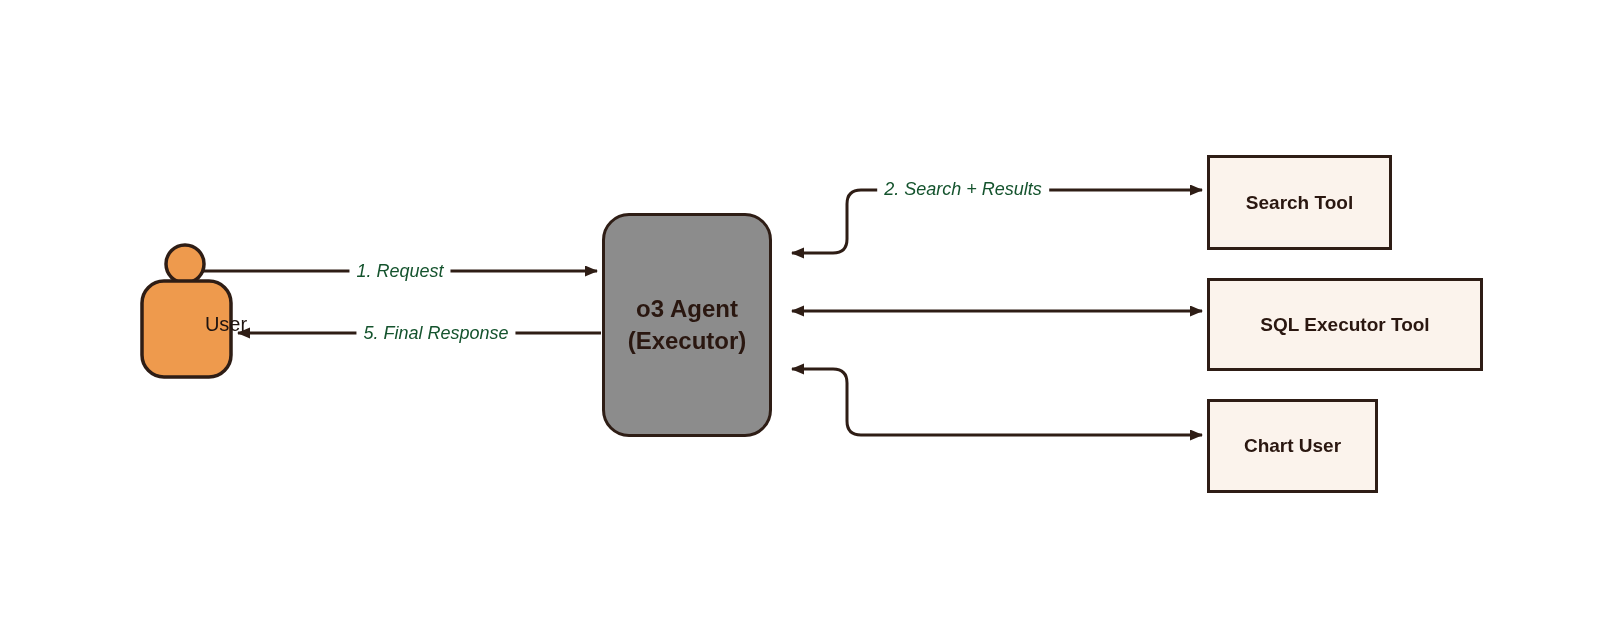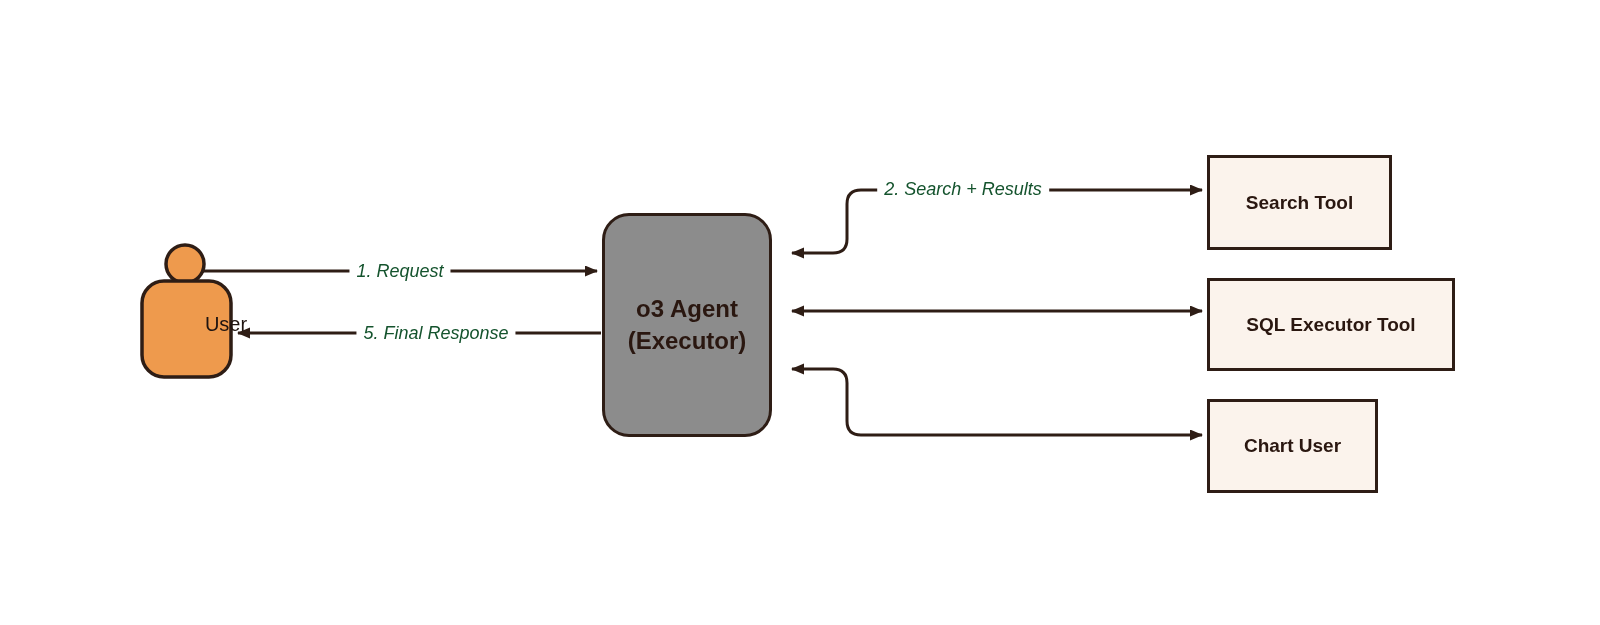--- a/index.html
+++ b/index.html
@@ -39,21 +39,21 @@
     background: #8c8c8c;
     font-size: 24px;
     line-height: 1.35;
     border-radius: 27px;
   }
   .node.tool {
     background: #fbf3ec;
     font-size: 19px;
   }
   .node.tool.search { left: 1207px; top: 142px; width: 185px; height: 95px; }
-  .node.tool.sql    { left: 1207px; top: 265px; width: 248px; height: 93px; }
+  .node.tool.sql    { left: 1207px; top: 265px; width: 276px; height: 93px; }
   .node.tool.chart  { left: 1207px; top: 386px; width: 171px; height: 94px; }
   .user-figure {
     position: absolute;
     left: 130px; top: 235px;
     width: 120px; height: 155px;
   }
   .user-label {
     position: absolute;
     left: 186px; top: 324px;
     transform: translate(-50%, -50%);

